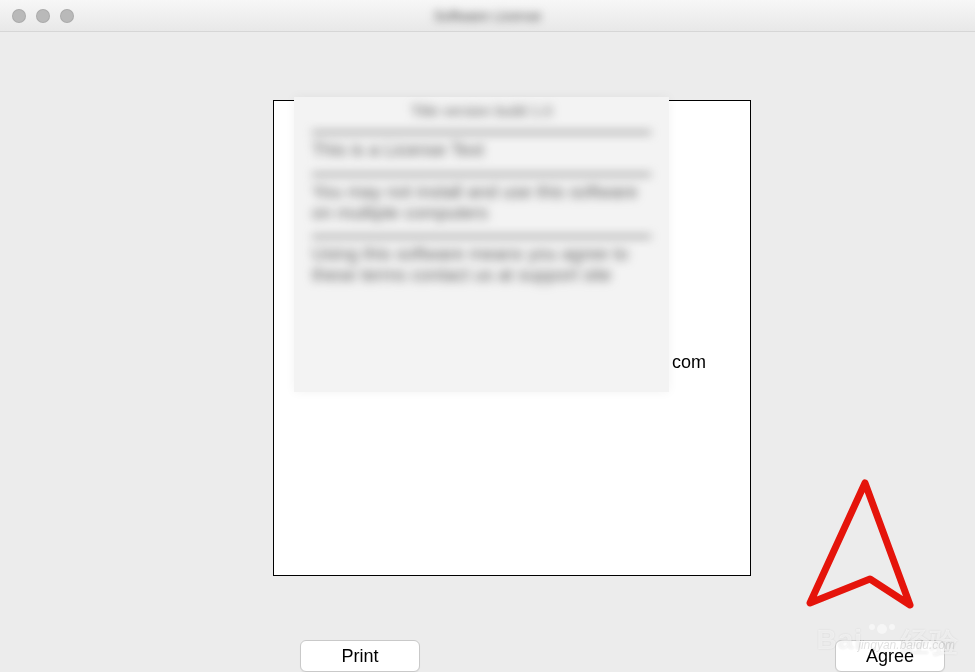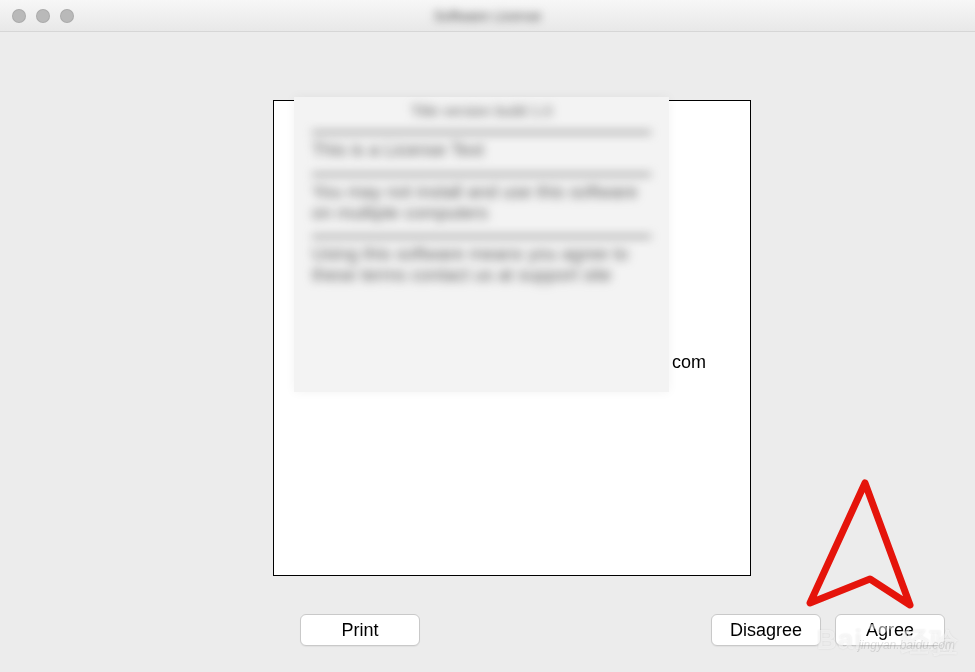--- a/index.html
+++ b/index.html
@@ -64,20 +64,21 @@
       height:32px;
       padding:0 10px;
       background:#fff;
       border:1px solid #c9c9c9;
       border-radius:6px;
       font-size:18px;
       color:#000;
       box-shadow: 0 1px 1px rgba(0,0,0,0.05);
       display:flex; align-items:center; justify-content:center;
       min-width:120px;
+      margin-top:26px;
     }
     .spacer { flex:1; }
     .gap { width:20px; }
     .gap-sm { width:14px; }
     .arrow-annotation {
       position:absolute;
       left:790px; top:475px;
       pointer-events:none;
     }
     .watermark {
@@ -127,21 +128,20 @@
     <div class="bp-blockb"></div>
   </div>
 </div>
 
 <div class="text-com">com</div>
 
 <div class="button-row">
   <button class="btn">Print</button>
   <div class="gap"></div>
   <div class="spacer"></div>
-  <button class="btn" style="min-width:110px">Disagree</button>
   <div class="gap-sm"></div>
   <button class="btn" style="min-width:110px">Agree</button>
 </div>
 
 <svg class="arrow-annotation" width="160" height="170">
   <path d="M 75 8 L 120 130 L 80 104 L 20 128 Z" fill="none" stroke="#e5140b" stroke-width="7" stroke-linejoin="round"></path>
 </svg>
 
 <div class="watermark">
   <span>Bai</span>

